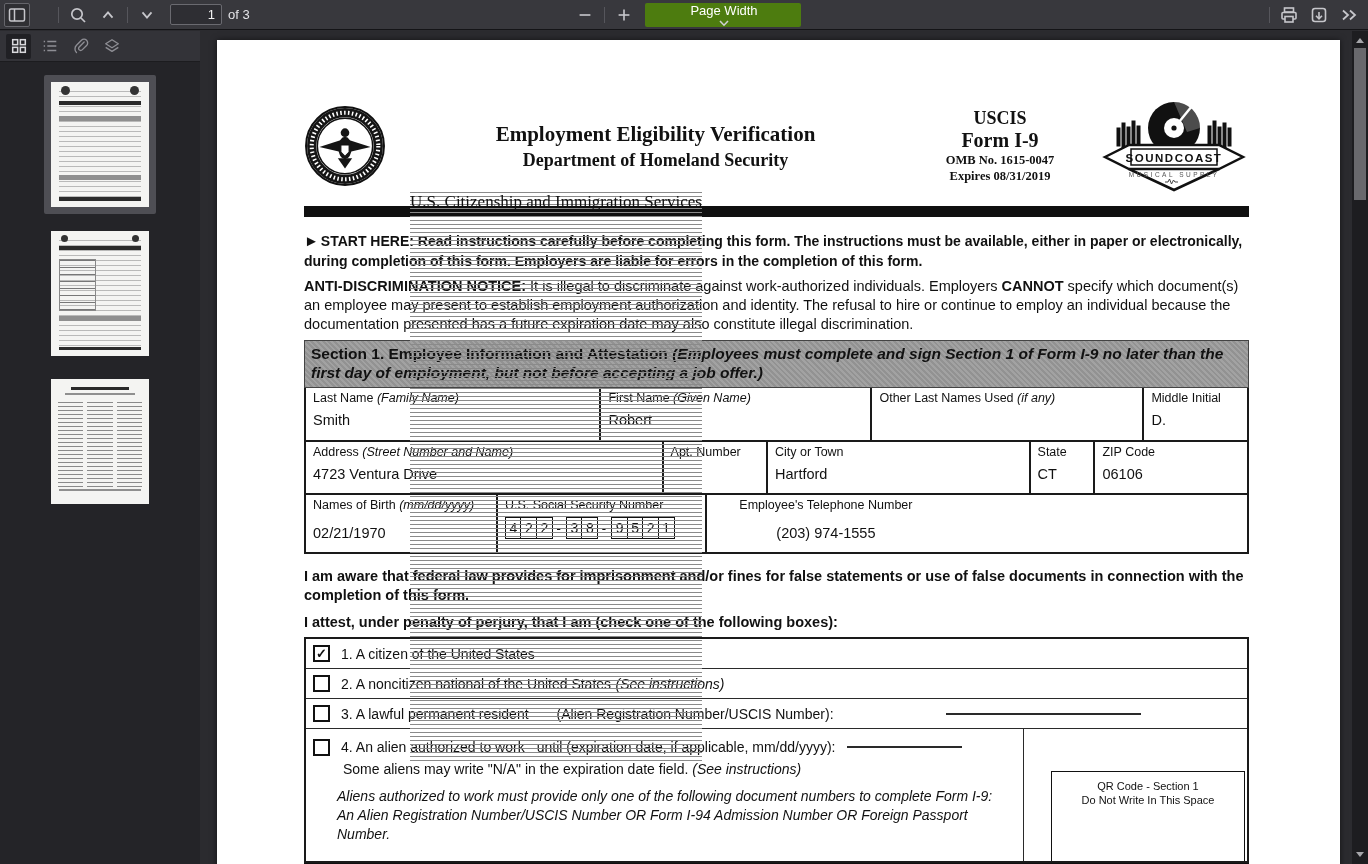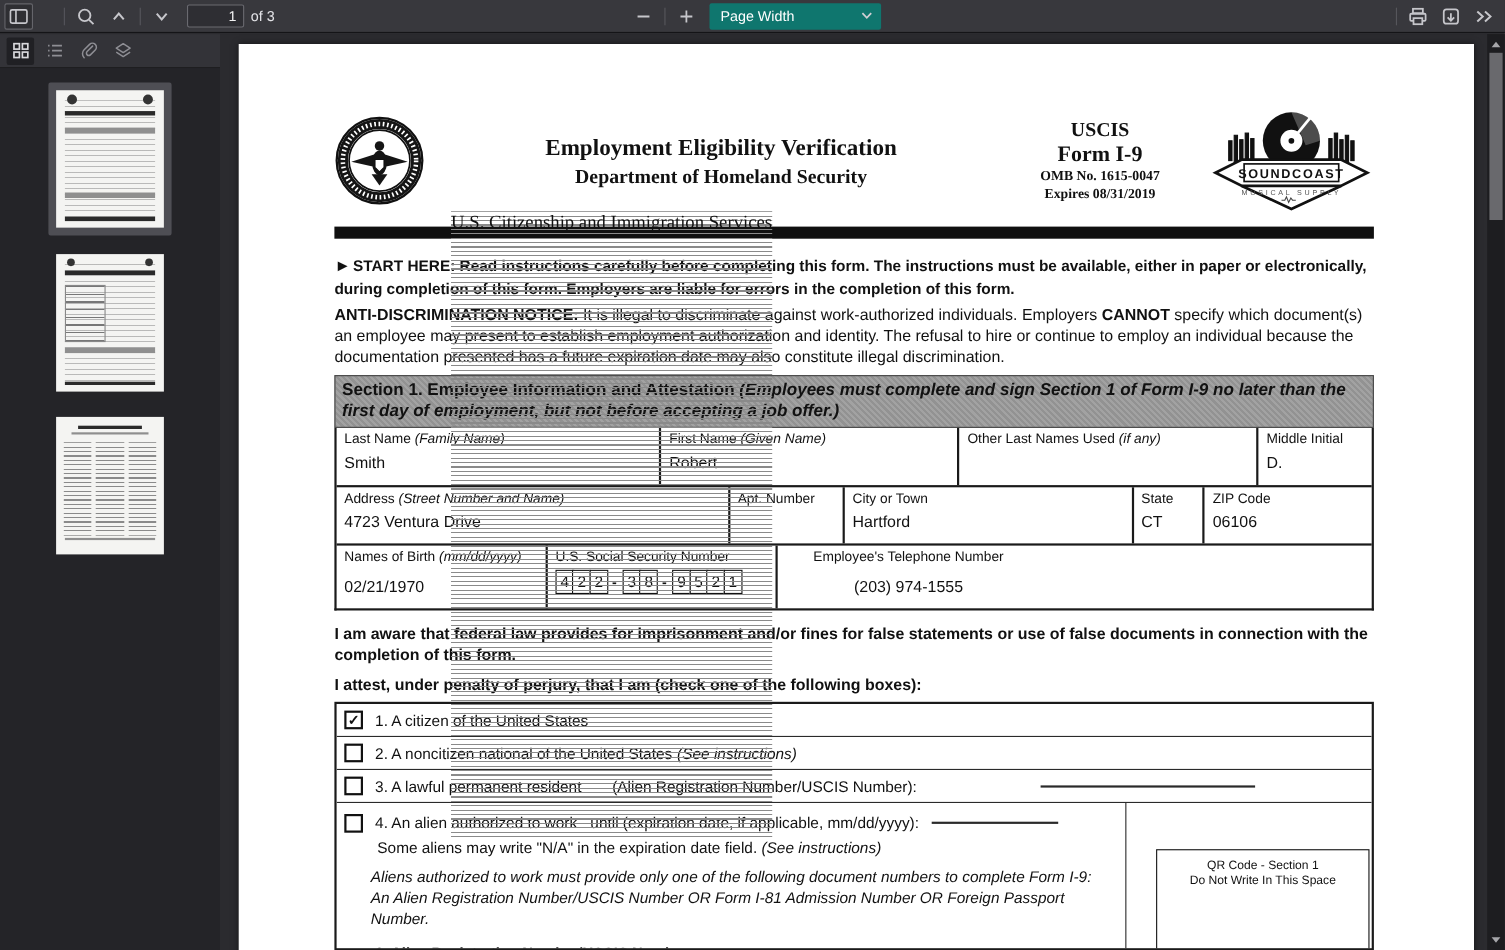--- a/index.html
+++ b/index.html
@@ -15,23 +15,23 @@
   .tb-center { position:absolute; left:570px; top:0; }
   .tb-right { position:absolute; right:4px; top:0; }
   .tb-btn { width:26px; height:24px; margin:0 2px; border:1px solid transparent; border-radius:2px;
             display:flex; align-items:center; justify-content:center; color:#c6c6cb; cursor:pointer; background:transparent; }
   .tb-btn.toggled { border-color:#65656b; background:#2f2f33; }
   .tb-div { width:1px; height:16px; background:#56565c; margin:0 4px; }
   .page-input { width:52px; height:21px; margin:0 6px 0 8px; background:#2e2e33;
                 border:1px solid #6a6a70; border-radius:2px; color:#f2f2f2;
                 font-size:13px; text-align:right; padding-right:6px; font-family:"Liberation Sans",sans-serif; }
   .page-of { font-size:13px; color:#e4e4e8; margin-right:10px; white-space:nowrap; }
-  .zoom-select { height:24px; min-width:156px; margin-left:6px; background:#0f766e;
+  .zoom-select { height:24px; min-width:156px; margin-left:6px; background:#4d7c0f;
                  border-radius:2px; display:flex; align-items:center; justify-content:space-between;
-                 padding:0 8px 0 10px; cursor:pointer; }
+                 padding:0 8px 0 10px; cursor:pointer;flex-direction:column; }
   .zoom-select span { font-size:13px; color:#fff; }
   .icon { display:block; }
 
   
   .sidebar { position:absolute; left:0; top:31px; width:200px; height:833px; background:#242428; z-index:20; }
   .sb-toolbar { height:31px; background:#333338; border-bottom:1px solid #1c1c1f;
                 display:flex; align-items:center; padding-left:3px; }
   .sb-btn { width:25px; height:25px; margin:0 3px; border-radius:2px; display:flex; align-items:center;
             justify-content:center; color:#8e8e94; cursor:pointer; }
   .sb-btn.active { background:#202024; color:#d8d8dc; }
@@ -435,21 +435,21 @@
           <div class="rowD-left">
             <div class="cb4line">
               <span class="cb"></span>
               <span class="cbtext">4. An alien authorized to work</span>
               <span class="cbtext gap12">until (expiration date, if applicable, mm/dd/yyyy):</span>
               <span class="uline" style="width:115px; margin-left:12px"></span>
             </div>
             <div class="cb4note"><span>Some aliens may write "N/A" in the expiration date field.</span> <i>(See instructions)</i></div>
             <div class="aliens">
               <div>Aliens authorized to work must provide only one of the following document numbers to complete Form I-9:</div>
-              <div>An Alien Registration Number/USCIS Number OR Form I-81 Admission Number OR Foreign Passport Number.</div>
+              <div>An Alien Registration Number/USCIS Number OR Form I-94 Admission Number OR Foreign Passport Number.</div>
             </div>
             <div class="alienreg">
               <span>1. Alien Registration Number/USCIS Number:</span>
 
             </div>
 
           </div>
           <div class="rowD-right">
             <div class="qrbox">
               <div>QR Code - Section 1</div>

